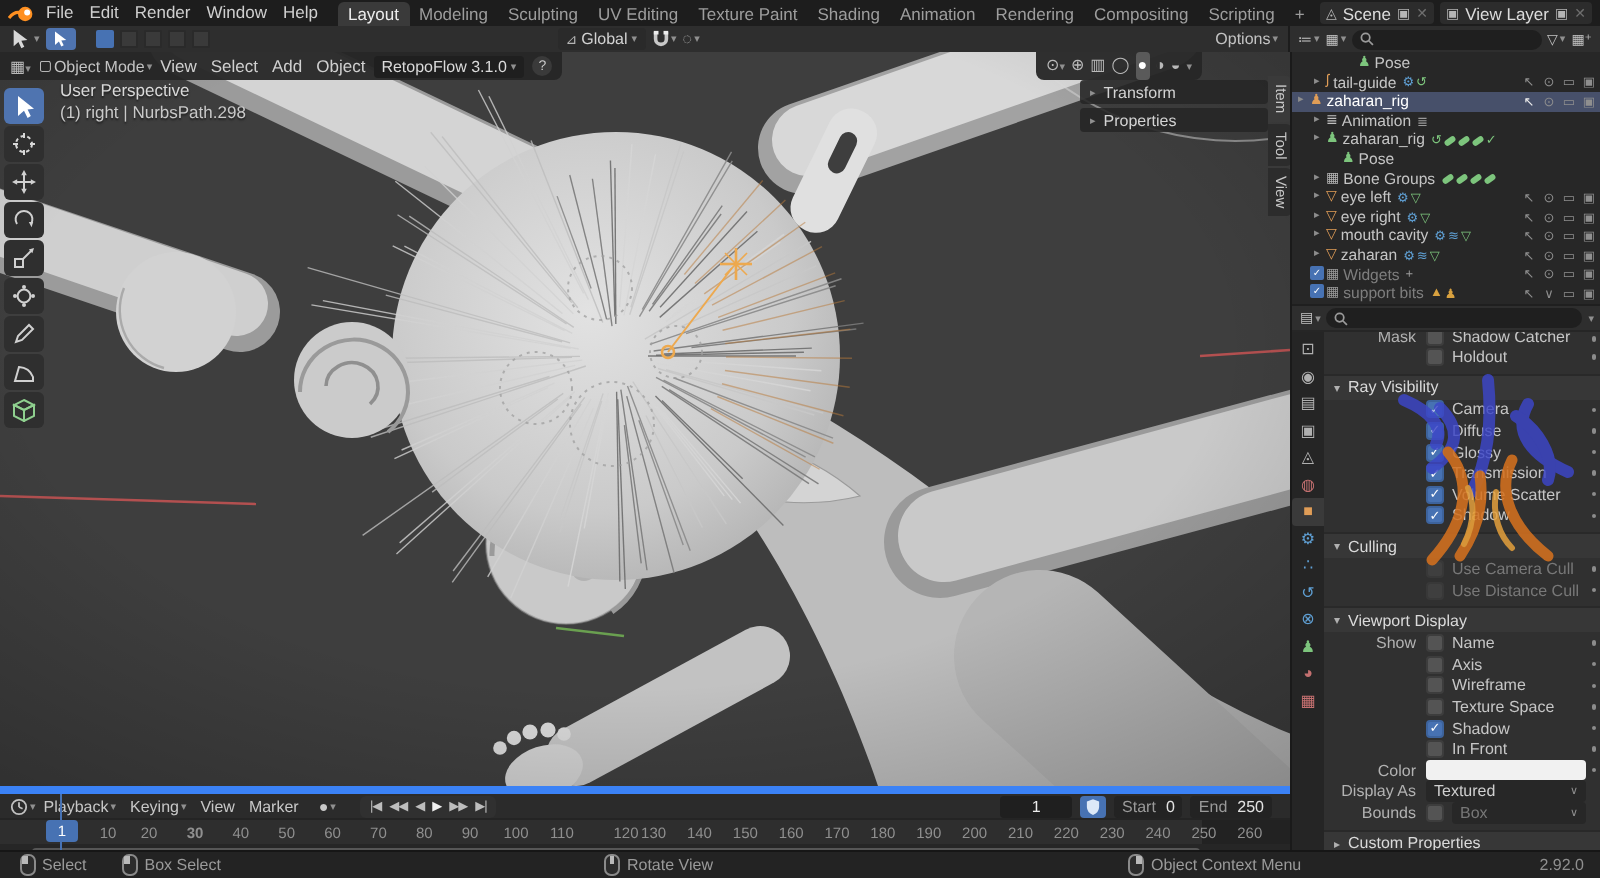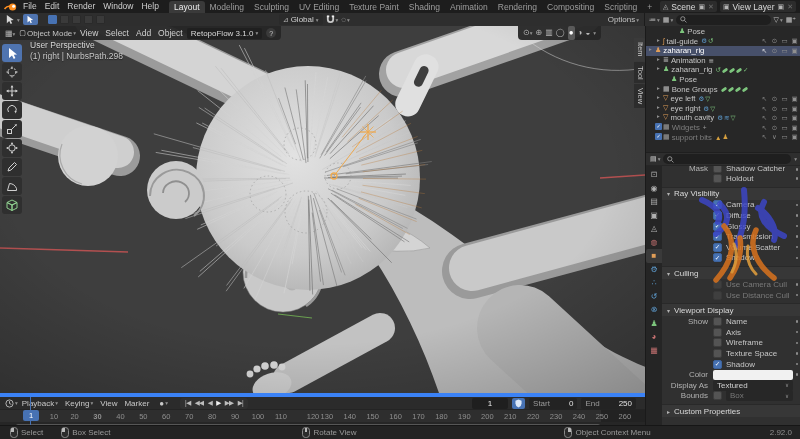--- a/index.html
+++ b/index.html
@@ -84,21 +84,21 @@
   .psel.dis{color:#787878}
   #watermark{position:absolute;left:40px;top:160px;width:112px;height:99px;z-index:6;pointer-events:none;opacity:.92}
   
   #timeline{position:absolute;left:0;top:393px;width:645px;height:32px;background:#2b2b2b;border-top:4px solid #3b82f6;z-index:20}
   #tl-hdr{height:12px;display:flex;align-items:center;gap:4px;padding:0 5px}
   .tlmenu{color:#c8c8c8;font-size:8px;display:flex;align-items:center;gap:1px}
   #transport{background:#303030;border-radius:3px;height:11px;display:flex;align-items:center;gap:4px;padding:0 5px;margin-left:8px}
   #transport span{font-size:6.5px;letter-spacing:-.5px;color:#bdbdbd}
   #transport .play{color:#f0f0f0}
   .framefield{background:#1f1f1f;border-radius:2px;height:11px;display:flex;align-items:center;justify-content:center;color:#ececec;font-size:8px}
-  .rangefield{background:#232323;border-radius:2px;height:11px;display:flex;align-items:center;gap:19px;padding:0 4px;font-size:8px}
+  .rangefield{background:#232323;border-radius:2px;height:11px;display:flex;align-items:center;gap:5px;padding:0 4px;font-size:8px}
   .rangefield .rl{color:#9a9a9a}
   .rangefield .rv{color:#e2e2e2}
   #shield{width:13px;height:11px;background:#4772b3;border-radius:2px;display:flex;align-items:center;justify-content:center}
   #tl-ruler{position:relative;height:13px;background:#2e2e2e;border-top:1px solid #242424}
   .tick{position:absolute;top:2px;transform:translateX(-50%);font-size:7.5px;color:#8f8f8f}
   #playhead-chip{position:absolute;left:23px;top:0;width:16px;height:11px;background:#4772b3;border-radius:2px;color:#fff;font-size:7.5px;display:flex;align-items:center;justify-content:center;z-index:3}
   #playhead-line{position:absolute;left:30px;top:0;width:1px;height:32px;background:#4772b3;z-index:2}
   #range-shade{position:absolute;left:601px;top:0;width:44px;height:19px;background:rgba(0,0,0,.25)}
   #tl-scroll{position:relative;height:7px;background:#262626}
   #tl-scroll .handle{position:absolute;left:16px;top:1.5px;width:584px;height:4px;background:#565656;border-radius:2px}
@@ -498,20 +498,30 @@
       </div>
       <div class="tbtn">
         <svg width="12" height="12" viewBox="0 0 12 12">
           <polygon points="6,1 11,3.5 6,6 1,3.5" fill="none" stroke="#8fd08f"></polygon>
           <polygon points="1,3.5 6,6 6,11.5 1,9" fill="none" stroke="#8fd08f"></polygon>
           <polygon points="11,3.5 6,6 6,11.5 11,9" fill="none" stroke="#8fd08f"></polygon>
         </svg>
       </div>
     </div>
 
+  <div id="npanel">
+      <div class="nrow">
+        <span class="chev">▸</span>
+        <span>Transform</span>
+      </div>
+      <div class="nrow">
+        <span class="chev">▸</span>
+        <span>Properties</span>
+      </div>
+    </div>
   <div id="ntabs">
       <div class="ntab active">Item</div>
       <div class="ntab">Tool</div>
       <div class="ntab">View</div>
     </div>
 </div>
 
 <div id="rightcol">
   <div id="outliner">
       <div class="ol-row" style="padding-left: 27px;">
@@ -608,20 +618,36 @@
           <span style="color: rgb(143, 143, 143);">↖</span>
           <span style="color: rgb(143, 143, 143);">⊙</span>
           <span style="color: rgb(143, 143, 143);">▭</span>
           <span style="color: rgb(143, 143, 143);">▣</span>
         </span>
       </div>
       <div class="ol-row" style="padding-left: 11px;">
         <span class="ol-arrow">▸</span>
         <span class="ol-ic" style="color: rgb(224, 157, 87);">▽</span>
         <span>mouth cavity</span>
+        <span class="ol-mid">
+          <span style="color: rgb(95, 159, 211);">⚙</span>
+          <span style="color: rgb(95, 159, 211);">≋</span>
+          <span style="color: rgb(125, 197, 125);">▽</span>
+        </span>
+        <span class="ol-right">
+          <span style="color: rgb(143, 143, 143);">↖</span>
+          <span style="color: rgb(143, 143, 143);">⊙</span>
+          <span style="color: rgb(143, 143, 143);">▭</span>
+          <span style="color: rgb(143, 143, 143);">▣</span>
+        </span>
+      </div>
+      <div class="ol-row" style="padding-left: 11px;">
+        <span class="ol-arrow">▸</span>
+        <span class="ol-ic" style="color: rgb(224, 157, 87);">▽</span>
+        <span>zaharan</span>
         <span class="ol-mid">
           <span style="color: rgb(95, 159, 211);">⚙</span>
           <span style="color: rgb(95, 159, 211);">≋</span>
           <span style="color: rgb(125, 197, 125);">▽</span>
         </span>
         <span class="ol-right">
           <span style="color: rgb(143, 143, 143);">↖</span>
           <span style="color: rgb(143, 143, 143);">⊙</span>
           <span style="color: rgb(143, 143, 143);">▭</span>
           <span style="color: rgb(143, 143, 143);">▣</span>
@@ -783,20 +809,26 @@
       <div class="prow">
         <span class="pleft"></span>
         <span class="chk"></span>
         <span class="ptxt">Texture Space</span>
         <span class="pdot"></span>
       </div>
       <div class="prow">
         <span class="pleft"></span>
         <span class="chk on">✓</span>
         <span class="ptxt">Shadow</span>
+        <span class="pdot"></span>
+      </div>
+      <div class="prow">
+        <span class="pleft"></span>
+        <span class="chk"></span>
+        <span class="ptxt">In Front</span>
         <span class="pdot"></span>
       </div>
       <div class="prow">
         <span class="pleft">Color</span>
         <span class="swatch"></span>
         <span class="pdot"></span>
       </div>
       <div class="prow">
         <span class="pleft">Display As</span>
         <span class="psel">

